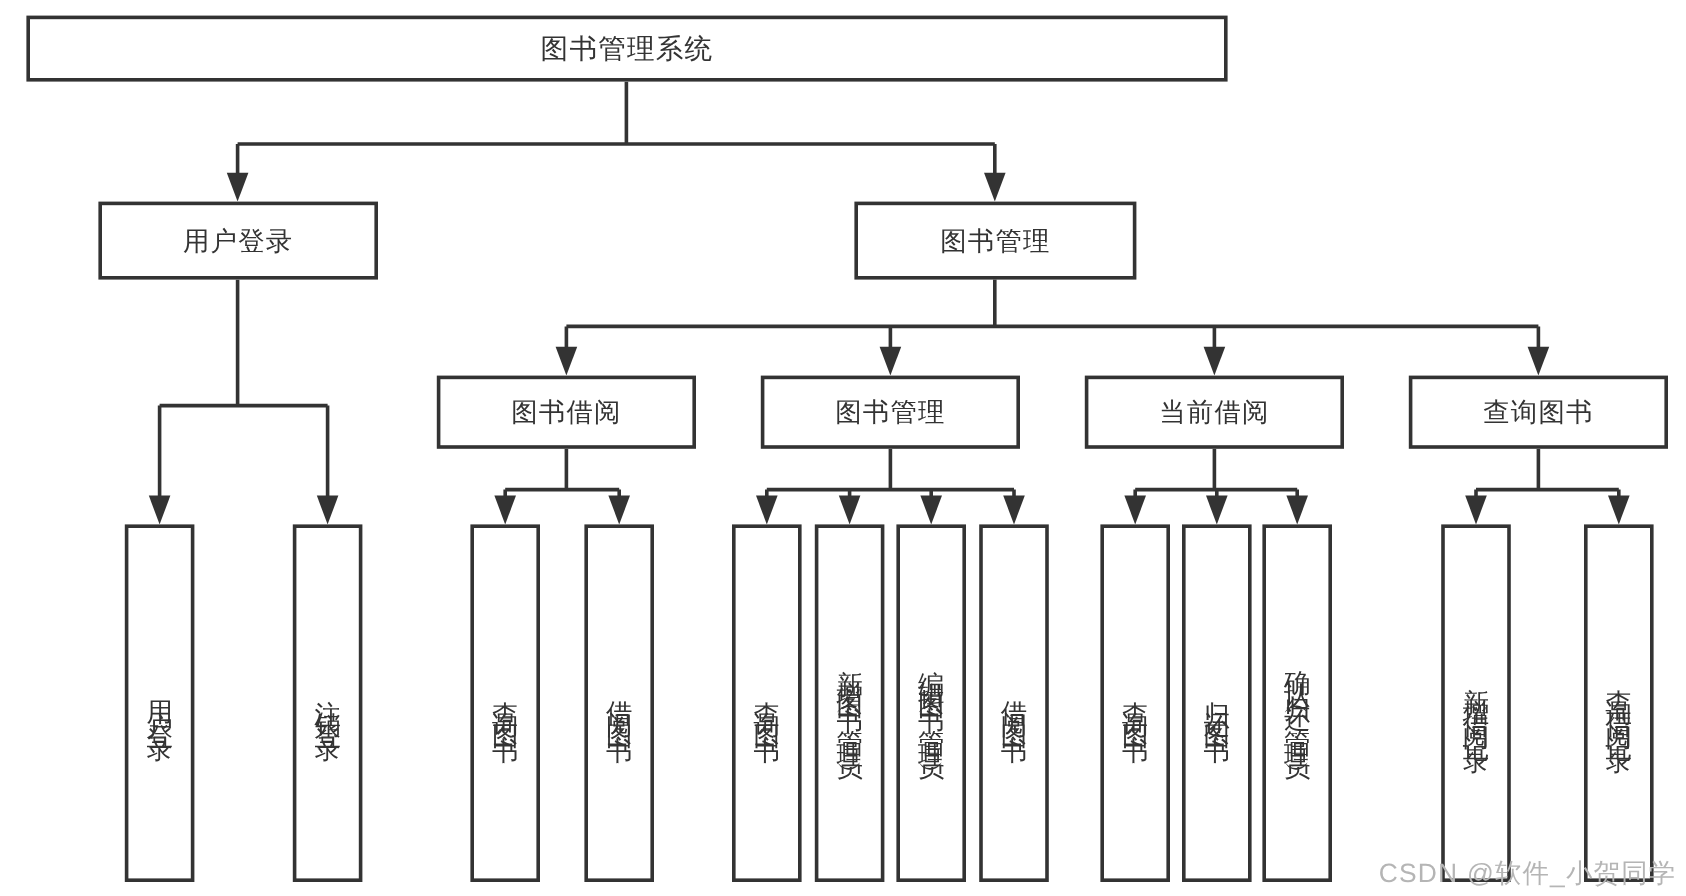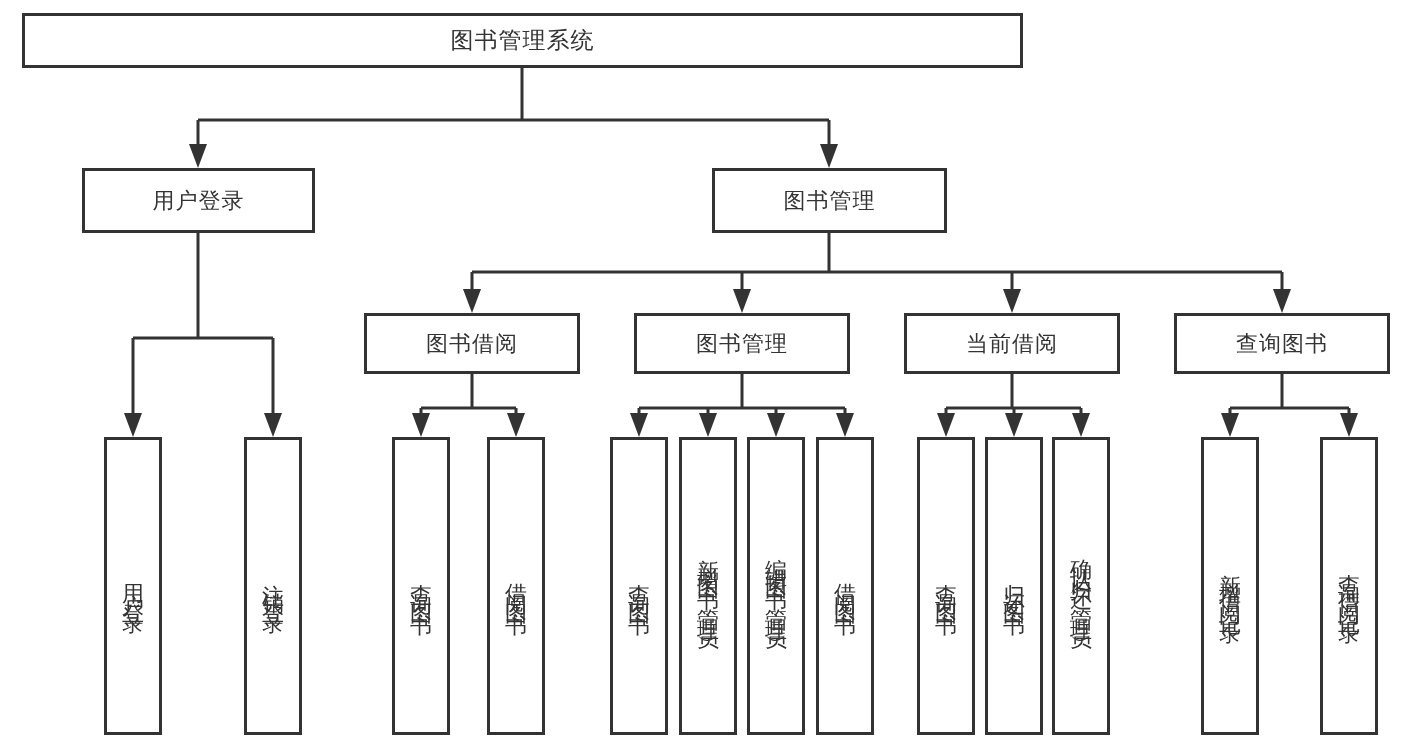--- a/index.html
+++ b/index.html
@@ -167,13 +167,14 @@
     <span>确认归还（管理员）</span>
   </div>
 
   <div class="box v-label" style="left:1201px; top:437px; width:58px; height:298px;">
     <span>新增借阅记录</span>
   </div>
   <div class="box v-label" style="left:1320px; top:437px; width:58px; height:298px;">
     <span>查询借阅记录</span>
   </div>
 
+  <div class="watermark">CSDN @软件_小贺同学</div>
 </div>
 
 </body></html>

